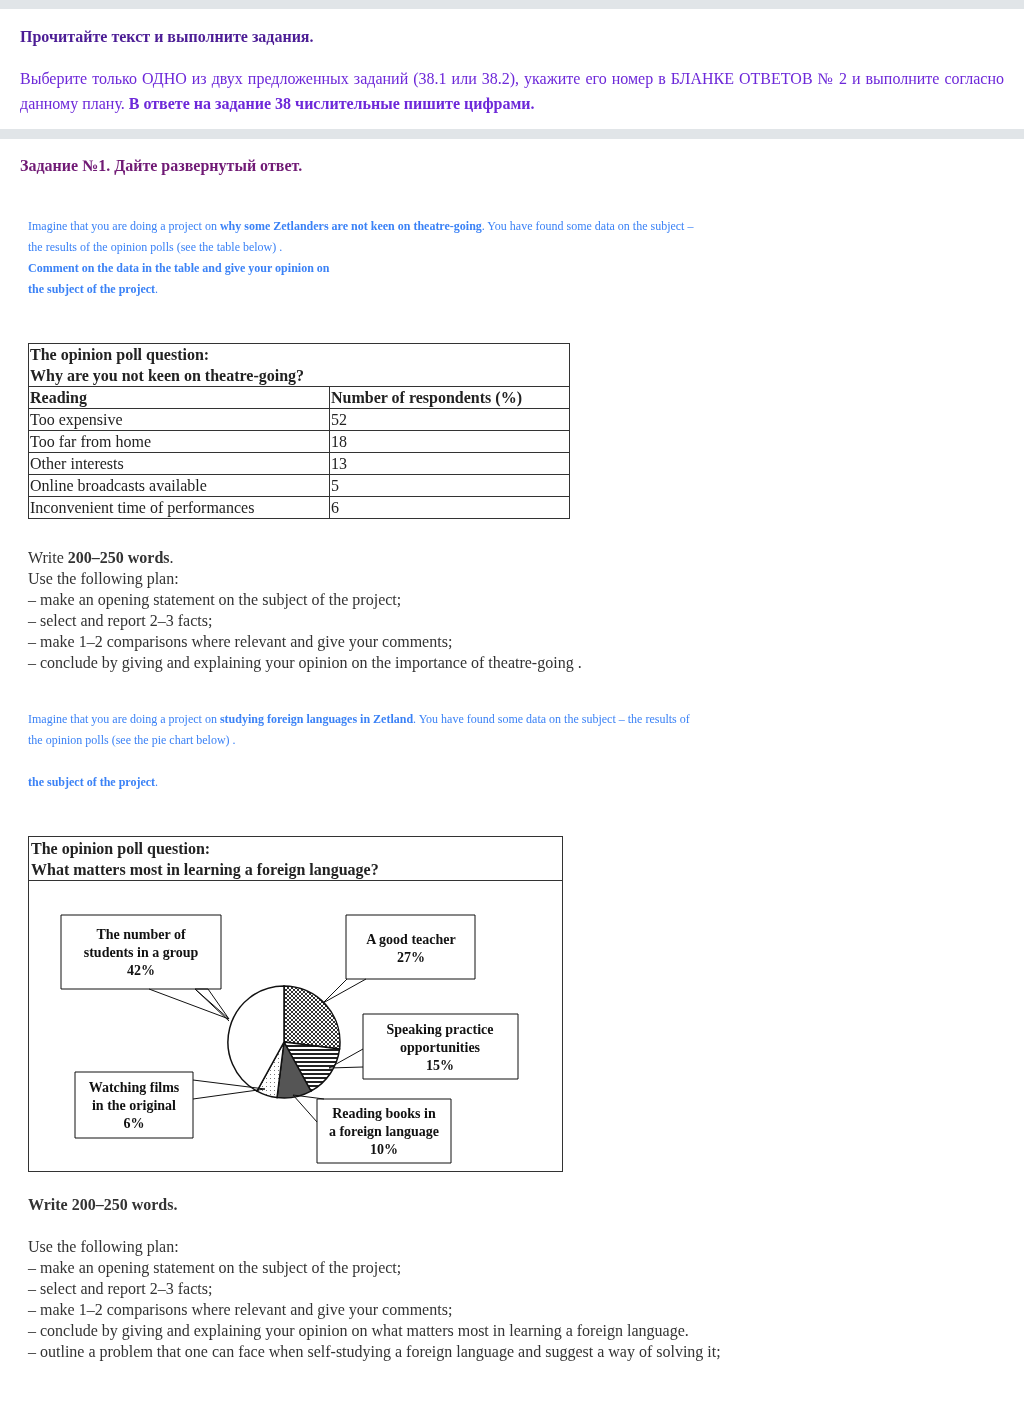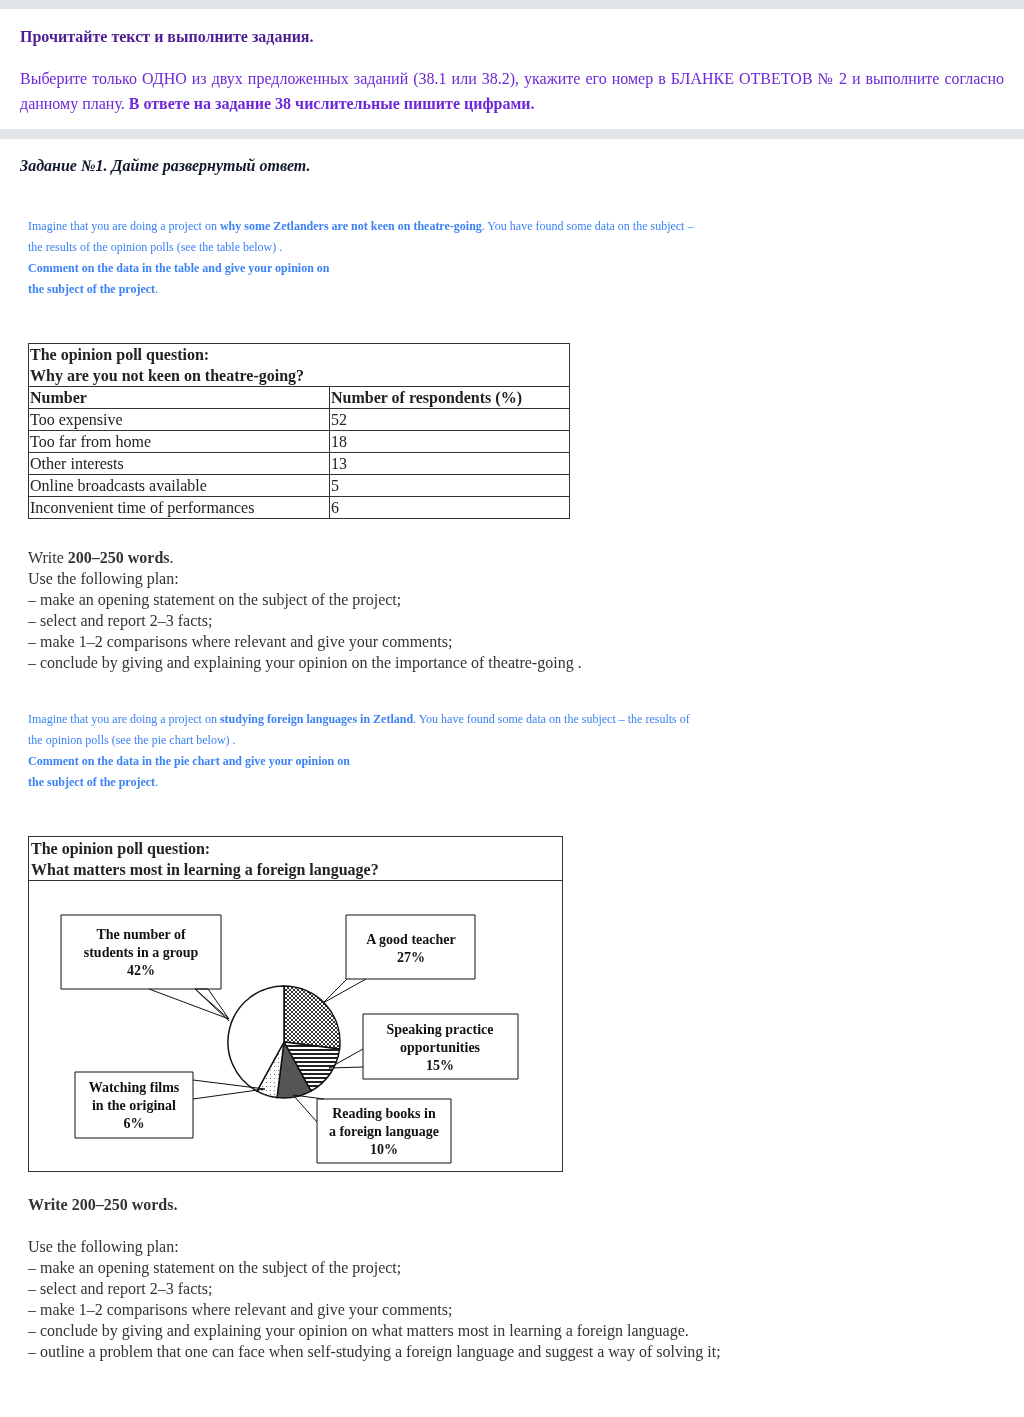--- a/index.html
+++ b/index.html
@@ -3,21 +3,21 @@
 <meta charset="utf-8">
 <style>
   html, body { margin:0; padding:0; background:#fff; }
   body { width:1024px; height:1417px; position:relative; overflow:hidden;
          font-family: "Liberation Serif", "DejaVu Serif", serif; color:#222; }
   .band { position:absolute; left:0; width:1024px; background:#e1e5e8; }
   .abs { position:absolute; }
   .ru-title { left:20px; top:28px; font-size:16px; font-weight:bold; color:#4c1d95; }
   .ru-instr { left:20px; top:66px; width:984px; font-size:16px; line-height:25px; color:#6d28d9; text-align:justify; }
   .ru-instr b { font-weight:bold; }
-  .task-heading { left:20px; top:157px; font-size:16px; font-weight:bold; color:#0f172a;font-style:italic; }
+  .task-heading { left:20px; top:157px; font-size:16px; font-weight:bold; color:#701a75; }
   .para { left:28px; width:990px; font-size:12px; line-height:21px; color:#3b82f6; }
   .para b { font-weight:bold; }
   table.poll { position:absolute; left:28px; top:343px; width:542px; border-collapse:collapse;
                font-size:16px; color:#222; }
   table.poll td { border:1.5px solid #333; padding:0 1px; height:21px; line-height:21px; vertical-align:middle; }
   table.poll td.h { font-weight:bold; }
   .list { left:28px; font-size:16px; line-height:21px; color:#333; }
   .chartbox { left:28px; top:836px; width:535px; height:336px; border:1.5px solid #333; box-sizing:border-box; }
   .chart-q { position:absolute; left:0; top:0; width:100%; height:44px; border-bottom:1.5px solid #333;
              font-size:16px; font-weight:bold; line-height:21px; padding:1px 2px; box-sizing:border-box; }
@@ -45,21 +45,21 @@
 
 <table class="poll">
   <tbody>
       <tr>
         <td colspan="2" class="h" style="height:42px;">
     <span>The opinion poll question:</span><br>
     <span>Why are you not keen on theatre-going?</span>
   </td>
       </tr>
   <tr>
-    <td class="h" style="width:298px;">Number</td>
+    <td class="h" style="width:298px;">Reading</td>
     <td class="h">Number of respondents (%)</td>
   </tr>
   <tr>
         <td>Too expensive</td>
         <td>52</td>
       </tr>
   <tr>
         <td>Too far from home</td>
         <td>18</td>
       </tr>
@@ -83,21 +83,21 @@
   <div>Use the following plan:</div>
   <div>– make an opening statement on the subject of the project;</div>
   <div>– select and report 2–3 facts;</div>
   <div>– make 1–2 comparisons where relevant and give your comments;</div>
   <div>– conclude by giving and explaining your opinion on the importance of theatre-going .</div>
 </div>
 
 <div class="abs para" style="top:709px;">
   <span>Imagine that you are doing a project on </span><b>studying foreign languages in Zetland</b><span>. You have found some data on the subject  – the results of</span><br>
   <span>the opinion polls (see the pie chart below) .</span><br>
-  <b>Comment on the data in the pie chart and give your opinion on</b><br>
+  <br>
   <b>the subject of the project</b><span>.</span>
 </div>
 
 <div class="abs chartbox">
   <div class="chart-q">
     <span>The opinion poll question:</span><br>
     <span>What matters most in learning a foreign language?</span>
   </div>
   <svg class="chart-svg" width="535" height="336" viewBox="0 0 535 336" font-family="Liberation Serif, DejaVu Serif, serif" font-size="14" font-weight="bold" text-anchor="middle" fill="#111">
     <defs>

